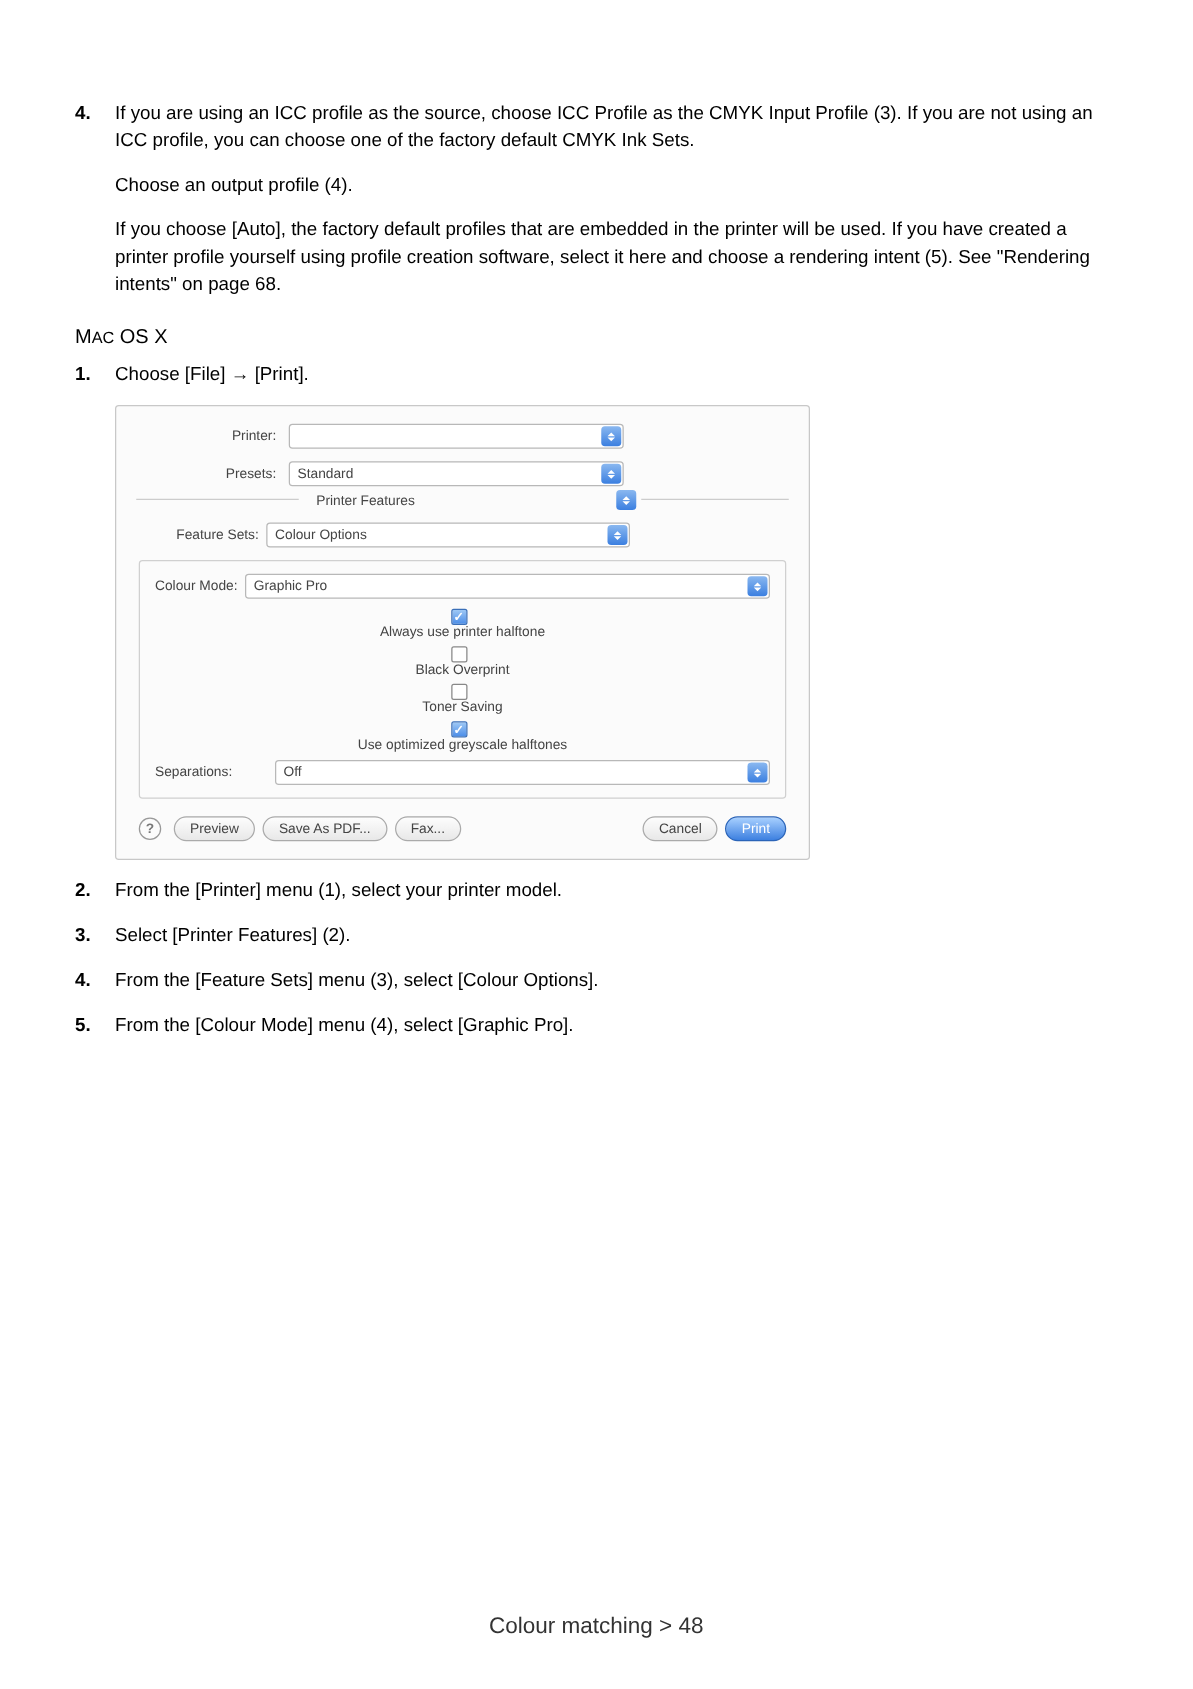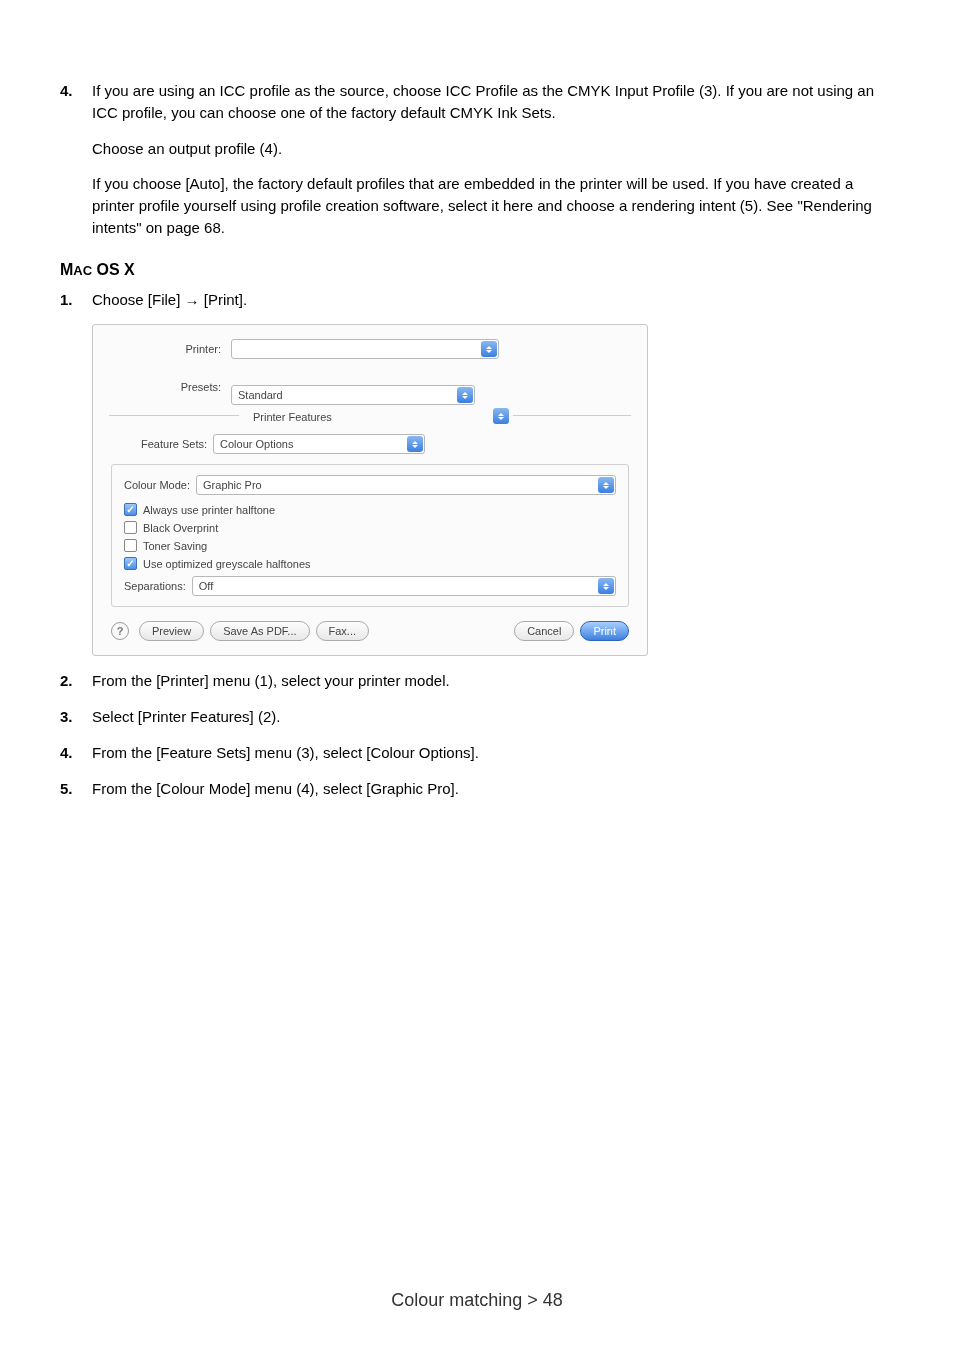--- a/index.html
+++ b/index.html
@@ -44,21 +44,21 @@
     font-style: italic;
     font-size: 15px;
     margin-bottom: 6px;
   }
   .note-body {
     font-style: italic;
     font-size: 15px;
     line-height: 1.45;
   }
   .subhead {
-    font-weight: bold;
+    font-weight: normal;
     font-size: 16px;
     margin: 22px 0 10px 0;
   }
 
   
   .mac-dialog-wrap {
     margin: 8px 0 14px 32px;
     width: 556px;
     position: relative;
   }
@@ -136,20 +136,21 @@
     border: 1px solid #d0d0d0;
     border-radius: 3px;
     padding: 10px 12px 10px 12px;
     margin-top: 6px;
   }
   .ck-row {
     display: flex;
     align-items: center;
     margin: 5px 0;
     font-size: 11px;
+    flex-direction: column;
   }
   .ck {
     width: 13px;
     height: 13px;
     border: 1px solid #888;
     border-radius: 2px;
     margin-right: 6px;
     background: #fff;
     display: inline-flex;
     align-items: center;
@@ -262,40 +263,40 @@
       <div class="row">
         <div class="row-label">Printer:</div>
         <div class="select-box" style="width:268px;">
           <span></span>
           <span class="select-arrow"></span>
         </div>
       </div>
 
       <div class="row">
         <div class="row-label">Presets:</div>
-        <div class="select-box" style="width:244px;margin-top:16px;">
+        <div class="select-box" style="width:268px;">
           <span>Standard</span>
           <span class="select-arrow"></span>
         </div>
       </div>
 
       <div class="fieldset-line">
         <div class="fieldset-label" style="left:130px;">
           <div class="select-box" style="width:258px; background:#fbfbfb; border:none;">
             <span>Printer Features</span>
             <span class="select-arrow" style="right:-4px;"></span>
           </div>
         </div>
       </div>
 
       <div style="height:8px;"></div>
 
       <div class="row" style="margin-left:30px;">
         <div class="row-label" style="width:auto; padding-right:6px;">Feature Sets:</div>
-        <div class="select-box" style="width:212px;">
+        <div class="select-box" style="width:291px;">
           <span>Colour Options</span>
           <span class="select-arrow"></span>
         </div>
       </div>
 
       <div class="inner-group">
         <div class="row" style="margin-bottom:8px;">
           <div style="width:auto; padding-right:6px; font-size:11px;">Colour Mode:</div>
           <div class="select-box" style="flex:1;">
             <span>Graphic Pro</span>
@@ -313,21 +314,21 @@
         </div>
         <div class="ck-row">
           <span class="ck"></span>
           <span>Toner Saving</span>
         </div>
         <div class="ck-row">
           <span class="ck checked"></span>
           <span>Use optimized greyscale halftones</span>
         </div>
 
-        <div class="row" style="margin-top:6px; margin-bottom:0;">
+        <div class="row" style="margin-top:6px; margin-bottom:0;gap:28px;">
           <div style="width:auto; padding-right:6px; font-size:11px;">Separations:</div>
           <div class="select-box" style="flex:1;">
             <span>Off</span>
             <span class="select-arrow"></span>
           </div>
         </div>
       </div>
 
       <div class="btn-row">
         <div class="help-circ">?</div>

